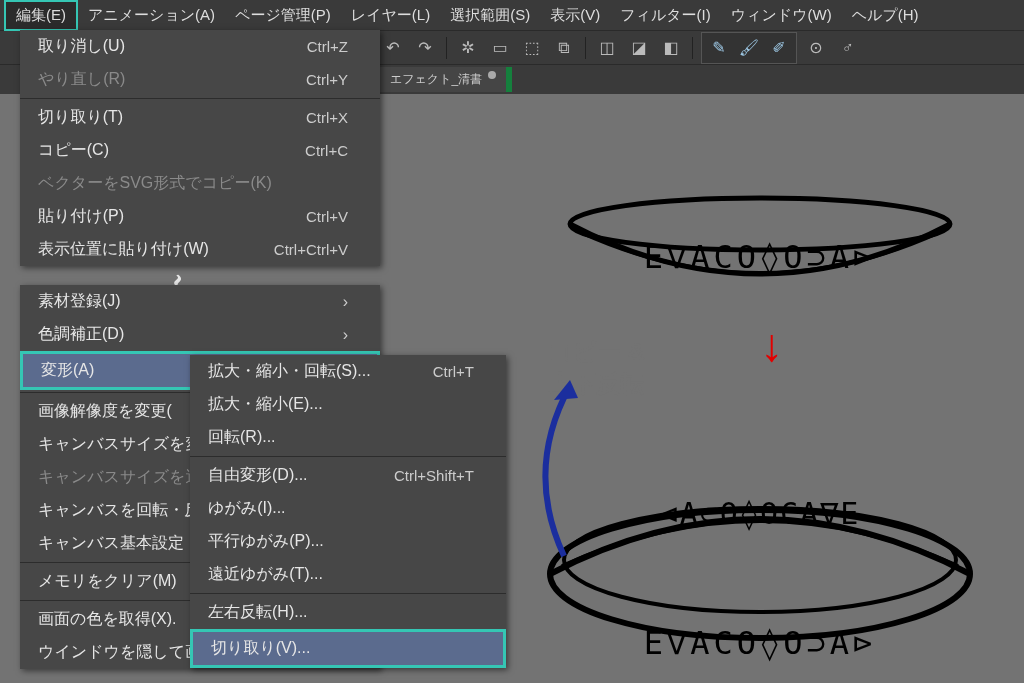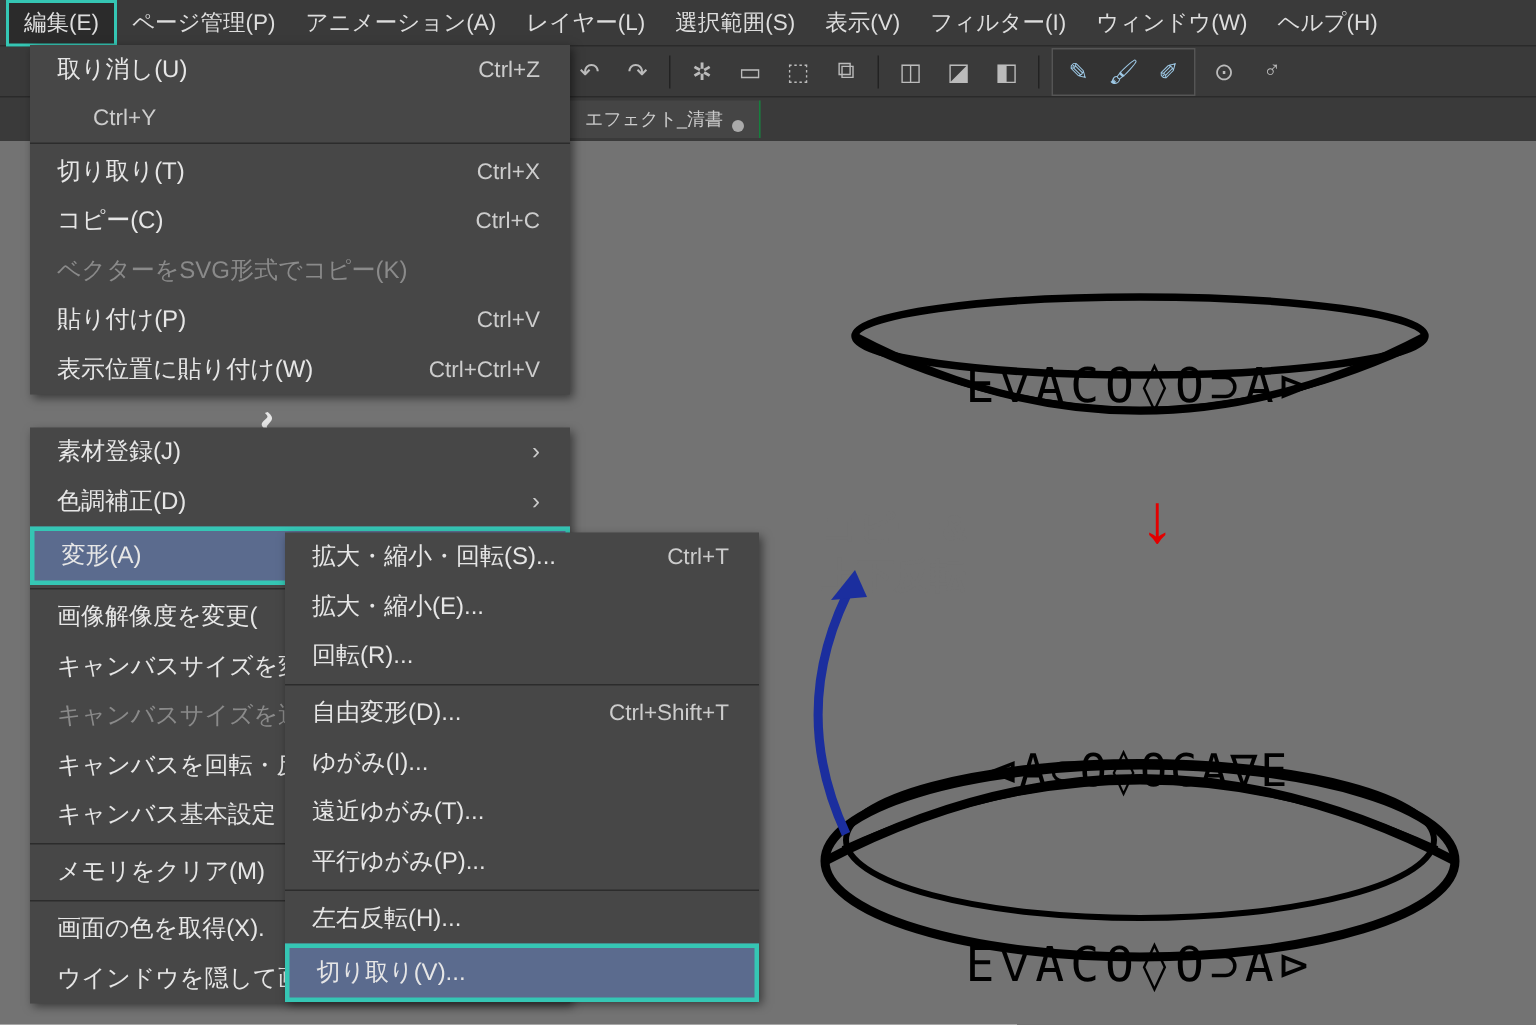--- a/index.html
+++ b/index.html
@@ -12,29 +12,29 @@
 
   
   .toolbar { height: 34px; background: #3a3a3a; border-top: 1px solid #2a2a2a; display: flex; align-items: center; gap: 6px; padding-left: 380px; }
   .toolbar .tool { width: 26px; height: 26px; display: flex; align-items: center; justify-content: center; color: #bbb; font-size: 16px; }
   .toolbar .sep { width: 1px; height: 22px; background: #222; margin: 0 2px; }
   .toolbar .brush-group { display:flex; gap:4px; padding:2px 4px; border:1px solid #555; background:#333; }
   .toolbar .brush-group .tool { color:#9ec9e6; }
 
   
   .tabbar { height: 30px; background: #3a3a3a; border-top: 1px solid #2a2a2a; padding-left: 380px; display:flex; align-items:center; font-size:12px; }
-  .tabbar .tab { color:#ccc; padding: 4px 10px; border-right:1px solid #15803d; background:#454545; display:flex; align-items:flex-end; gap:6px; }
+  .tabbar .tab { color:#ccc; padding: 4px 10px; border-right:6px solid #15803d; background:#454545; display:flex; align-items:flex-start; gap:6px; }
   .dot { width:8px; height:8px; border-radius:50%; background:#aaa; display:inline-block; }
 
   
   .canvas { position: absolute; top: 94px; left: 0; right: 0; bottom: 0; background: #737373; }
 
   
   .menu-panel { position: absolute; background: #474747; color: #e6e6e6; font-size: 16px; box-shadow: 2px 2px 6px rgba(0,0,0,0.5); }
-  .menu-panel .row { display: flex; align-items: center; padding: 6px 20px 6px 18px; min-height: 30px; }
+  .menu-panel .row { display: flex; align-items: center; padding: 6px 32px 6px 18px; min-height: 30px; }
   .menu-panel .row.disabled { color: #8a8a8a; }
   .menu-panel .row .label { flex: 1; }
   .menu-panel .row .shortcut { color: #ccc; font-size: 15px; margin-left: 24px; text-align: center; }
   .menu-panel .row .arrow { margin-left: auto; padding-left: 20px; color:#ccc; }
   .menu-panel .sep { height: 1px; background: #2c2c2c; margin: 2px 0; }
   .menu-panel .row.selected { background: #5b6b8e; }
   .menu-panel .row.highlight-box { border: 3px solid #35c6b4; }
 
   #edit-menu { top: 30px; left: 20px; width: 360px; }
   #sub-menu { top: 355px; left: 190px; width: 316px; }
@@ -45,22 +45,22 @@
   
   .annot { position:absolute; font-weight:bold; font-size:24px; color:#737373; }
   .arrow-down { position:absolute; color:#e30000; font-size:46px; font-weight:bold; }
   .curve-arrow { position:absolute; }
 </style>
 </head>
 <body>
 
 <div class="menubar">
   <span class="menu-item highlight">編集(E)</span>
+  <span class="menu-item">アニメーション(A)</span>
   <span class="menu-item">ページ管理(P)</span>
-  <span class="menu-item">アニメーション(A)</span>
   <span class="menu-item">レイヤー(L)</span>
   <span class="menu-item">選択範囲(S)</span>
   <span class="menu-item">表示(V)</span>
   <span class="menu-item">フィルター(I)</span>
   <span class="menu-item">ウィンドウ(W)</span>
   <span class="menu-item">ヘルプ(H)</span>
 </div>
 
 <div class="toolbar">
   <span class="tool">↶</span>
@@ -121,20 +121,21 @@
   <path d="M48 6 Q2 90 42 176" fill="none" stroke="#1b2e9e" stroke-width="6"></path>
   <polygon points="48,0 32,20 56,18" fill="#1b2e9e"></polygon>
 </svg>
 
 <div id="edit-menu" class="menu-panel">
   <div class="row">
       <span class="label">取り消し(U)</span>
       <span class="shortcut">Ctrl+Z</span>
     </div>
   <div class="row disabled">
+      <span class="label">やり直し(R)</span>
       <span class="shortcut">Ctrl+Y</span>
     </div>
   <div class="sep"></div>
   <div class="row">
       <span class="label">切り取り(T)</span>
       <span class="shortcut">Ctrl+X</span>
     </div>
   <div class="row">
       <span class="label">コピー(C)</span>
       <span class="shortcut">Ctrl+C</span>
@@ -209,24 +210,24 @@
     </div>
   <div class="sep"></div>
   <div class="row">
       <span class="label">自由変形(D)...</span>
       <span class="shortcut">Ctrl+Shift+T</span>
     </div>
   <div class="row">
       <span class="label">ゆがみ(I)...</span>
     </div>
   <div class="row">
+      <span class="label">平行ゆがみ(P)...</span>
+    </div>
+  <div class="row">
       <span class="label">遠近ゆがみ(T)...</span>
-    </div>
-  <div class="row">
-      <span class="label">平行ゆがみ(P)...</span>
     </div>
   <div class="sep"></div>
   <div class="row">
       <span class="label">左右反転(H)...</span>
     </div>
   <div class="row selected highlight-box">
       <span class="label">切り取り(V)...</span>
     </div>
 </div>
 

